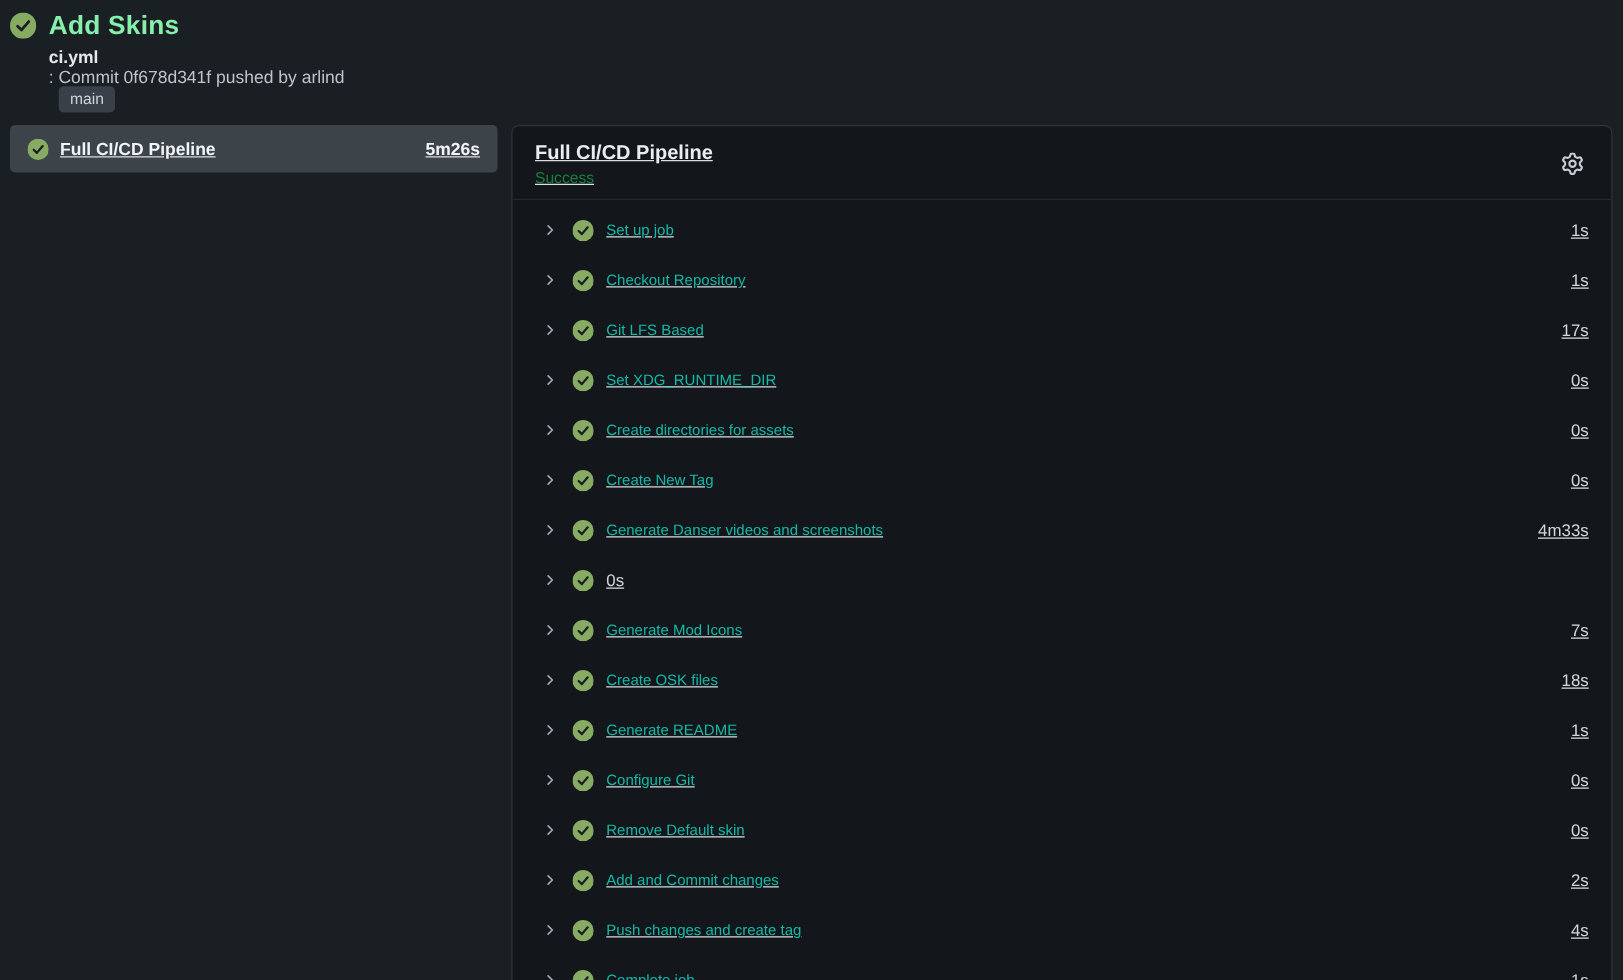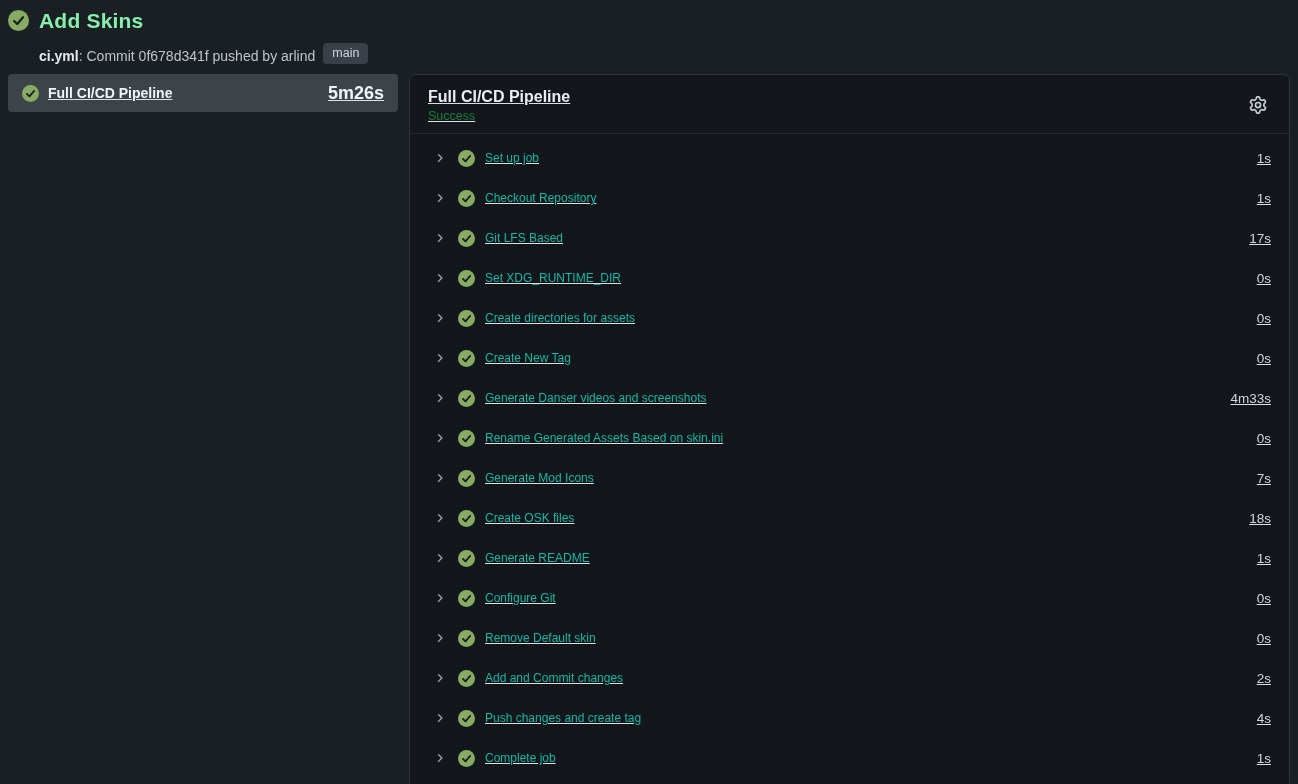--- a/index.html
+++ b/index.html
@@ -9,39 +9,39 @@
     font-family: "Liberation Sans", "DejaVu Sans", sans-serif;
     color: #d9dee3;
     padding: 8px;
   }
 
   
   .run-header { display: flex; align-items: flex-start; padding: 0 0 10px 0; }
   .run-status-icon { margin: 2px 10px 0 0; flex: 0 0 auto; display: block; }
   .run-header-text { display: flex; flex-direction: column; }
   .run-title { font-size: 21px; font-weight: 600; color: #86efac; line-height: 26px; letter-spacing: .2px; }
-  .run-subtitle { font-size: 14px; color: #bdc4cb; margin-top: 9px; display: flex; align-items: flex-end; }
+  .run-subtitle { font-size: 14px; color: #bdc4cb; margin-top: 3px; display: flex; align-items: flex-start; flex-direction: column; }
   .run-subtitle .wf-file { font-weight: 700; color: #e4e9ed; }
   .branch-badge {
     display: inline-block; margin-left: 8px; padding: 2px 9px 3px;
     background: #394047; color: #ccd3d9; font-size: 12.5px;
     border-radius: 4px; line-height: 16px; cursor: pointer;
   }
 
   
   .columns { display: flex; align-items: flex-start; text-decoration: underline; }
   .jobs-sidebar { width: 390px; flex: 0 0 auto; }
   .job-item {
     display: flex; align-items: center; height: 38px;
     background: #3c4349; border-radius: 4px; padding: 0 14px;
     cursor: pointer;
   }
   .job-item .job-check { margin-right: 9px; display: block; }
   .job-item .job-name { font-size: 14px; font-weight: 700; color: #f2f5f7; flex: 1 1 auto; }
-  .job-item .job-duration { font-size: 18px; font-weight: 700; color: #f2f5f7; }
+  .job-item .job-duration { font-size: 14px; font-weight: 700; color: #f2f5f7; }
 
   
   .job-panel {
     flex: 1 1 auto; margin-left: 11px;
     background: #13161a; border: 1px solid #2d343a; border-radius: 6px;
     min-height: 714px;
   }
   .job-panel-header {
     display: flex; align-items: center; justify-content: space-between;
     padding: 11px 18px 10px; border-bottom: 1px solid #23292e;
@@ -224,21 +224,20 @@
     <span class="chevron">
       <svg width="12" height="12" viewBox="0 0 16 16" fill="none" stroke="currentColor" stroke-width="1.8" stroke-linecap="round" stroke-linejoin="round">
         <path d="M6 3.5 L10.5 8 L6 12.5"></path>
       </svg>
     </span>
     <span class="step-check">
       <svg width="17" height="17" viewBox="0 0 20 20">
               <use href="#check-circle"></use>
             </svg>
     </span>
-    <span class="step-name">Rename Generated Assets Based on skin.ini</span>
     <span class="step-duration">0s</span>
   </li>
 
   <li class="step-row">
     <span class="chevron">
       <svg width="12" height="12" viewBox="0 0 16 16" fill="none" stroke="currentColor" stroke-width="1.8" stroke-linecap="round" stroke-linejoin="round">
         <path d="M6 3.5 L10.5 8 L6 12.5"></path>
       </svg>
     </span>
     <span class="step-check">

